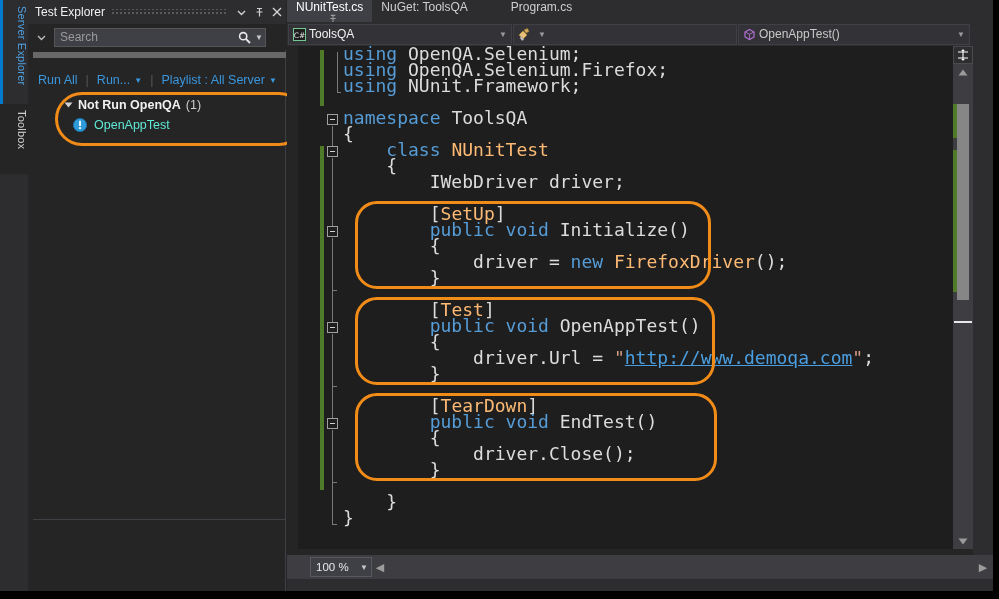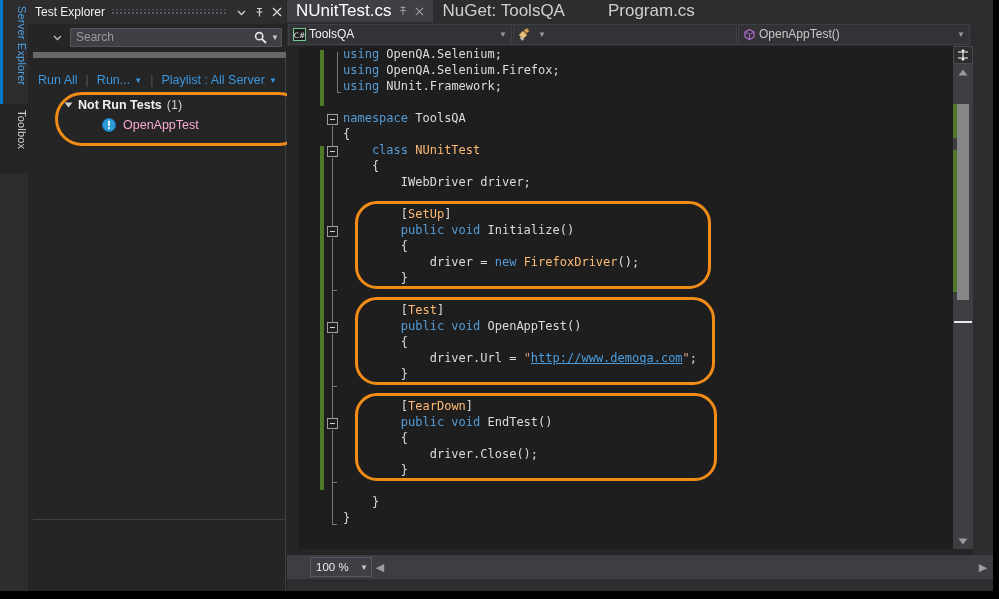--- a/index.html
+++ b/index.html
@@ -64,21 +64,21 @@
     background-position: 0 2px;
   }
   .hdr-icon {
     width: 18px; height: 22px; display: flex;
     align-items: center; justify-content: center;
     color: #c8c8c8; font-size: 11px;
   }
   .hdr-icon svg { display: block; }
 
   #te-search-row {
-    position: absolute; left: 16px; top: 24px; width: 258px; height: 26px;
+    position: absolute; left: 0; top: 24px; width: 258px; height: 26px;
     background: #252526; display: flex; align-items: center;
   }
   #te-filter-caret {
     width: 26px; height: 22px; display:flex; align-items:center; justify-content:center;
     color: #c8c8c8;
   }
   #te-search {
     position: relative;
     width: 212px; height: 19px;
     background: #3f3f46; border: 1px solid #555558;
@@ -112,22 +112,22 @@
     border-left: 5px solid #d0d0d0;
     border-top: 4px solid transparent;
     border-bottom: 4px solid transparent;
     margin-right: 7px;
     transform: rotate(90deg);
   }
   #te-group .gname { font-weight: bold; }
   #te-group .gcount { color: #cfcfcf; margin-left: 5px; font-weight: normal; }
 
   #te-test-item {
-    position: absolute; left: 73px; top: 117px;
-    display: flex; align-items: center; font-size: 12.5px; color: #f9a8d4; text-align: center;
+    position: absolute; left: 44px; top: 117px;
+    display: flex; align-items: center; font-size: 12.5px; color: #5eead4; text-align: center;
   }
   #te-test-icon { width: 16px; height: 16px; margin-right: 6px; }
 
   #te-highlight {
     position: absolute; left: 27px; top: 92px;
     width: 251px; height: 54px;
     border: 3px solid #f28c18;
     border-radius: 27px;
     pointer-events: none;
   }
@@ -145,22 +145,22 @@
   #editor {
     position: absolute; left: 287px; top: 0; width: 706px; height: 591px;
     background: #252526;
   }
   #tabstrip {
     position: absolute; left: 0; top: 0; width: 706px; height: 22px;
     background: #2d2d30; display: flex; align-items: stretch;
   }
   .tab {
     display: flex; align-items: center;
-    font-size: 17px; color: #f1f1f1;
-    padding: 0 9px; white-space: nowrap;
+    font-size: 12px; color: #f1f1f1;
+    padding: 0 9px; white-space: nowrap; flex-direction: column;
   }
   .tab.active { background: #3f3f46; color: #ffffff; }
   .tab.inactive { color: #cfcfcf; }
   .tab .tab-pin, .tab .tab-close {
     margin-left: 7px; color: #9c9c9c; display:flex; align-items:center;
   }
   #tabstrip-spacer { flex: 1; }
   #tabstrip-caret {
     width: 22px; display: flex; align-items: center; justify-content: center;
     color: #dcdcdc; font-size: 9px;
@@ -219,21 +219,21 @@
   .fold-line {
     position: absolute; left: 45px; width: 1px; background: #7a7a7a;
   }
   .fold-tick {
     position: absolute; width: 5px; height: 1px; background: #7a7a7a; left: 45px;
   }
 
   #code-text {
     position: absolute; left: 56px; top: 0;
     font-family: "DejaVu Sans Mono", monospace;
-    font-size: 12px; line-height: 16px;
+    font-size: 18px; line-height: 16px;
     white-space: pre;
     color: #dcdcdc;
   }
   .ln { height: 16px; }
   .kw   { color: #569cd6; }   
   .typ  { color: #fdba74; }   
   .pln  { color: #dcdcdc; }
   .str  { color: #d69d85; }
   .lnk  { color: #4a9ee0; text-decoration: underline; }
 
@@ -365,21 +365,21 @@
       <span class="te-bar">|</span>
       <span class="te-link">Run...</span>
       <span class="caret-sm">▼</span>
       <span class="te-bar">|</span>
       <span class="te-link">Playlist : All Server</span>
       <span class="caret-sm">▼</span>
     </div>
 
     <div id="te-group">
       <span class="tri"></span>
-      <span class="gname">Not Run Tests</span>
+      <span class="gname">Not Run OpenQA</span>
       <span class="gcount">(1)</span>
     </div>
 
     <div id="te-test-item">
       <span id="te-test-icon">
         <svg width="16" height="16" viewBox="0 0 16 16">
           <circle cx="8" cy="8" r="6.6" fill="#2f9bd8" stroke="#1b6fa8" stroke-width="1"></circle>
           <rect x="7.1" y="3.8" width="1.8" height="5.2" fill="#ffffff"></rect>
           <rect x="7.1" y="10.1" width="1.8" height="1.9" fill="#ffffff"></rect>
         </svg>

